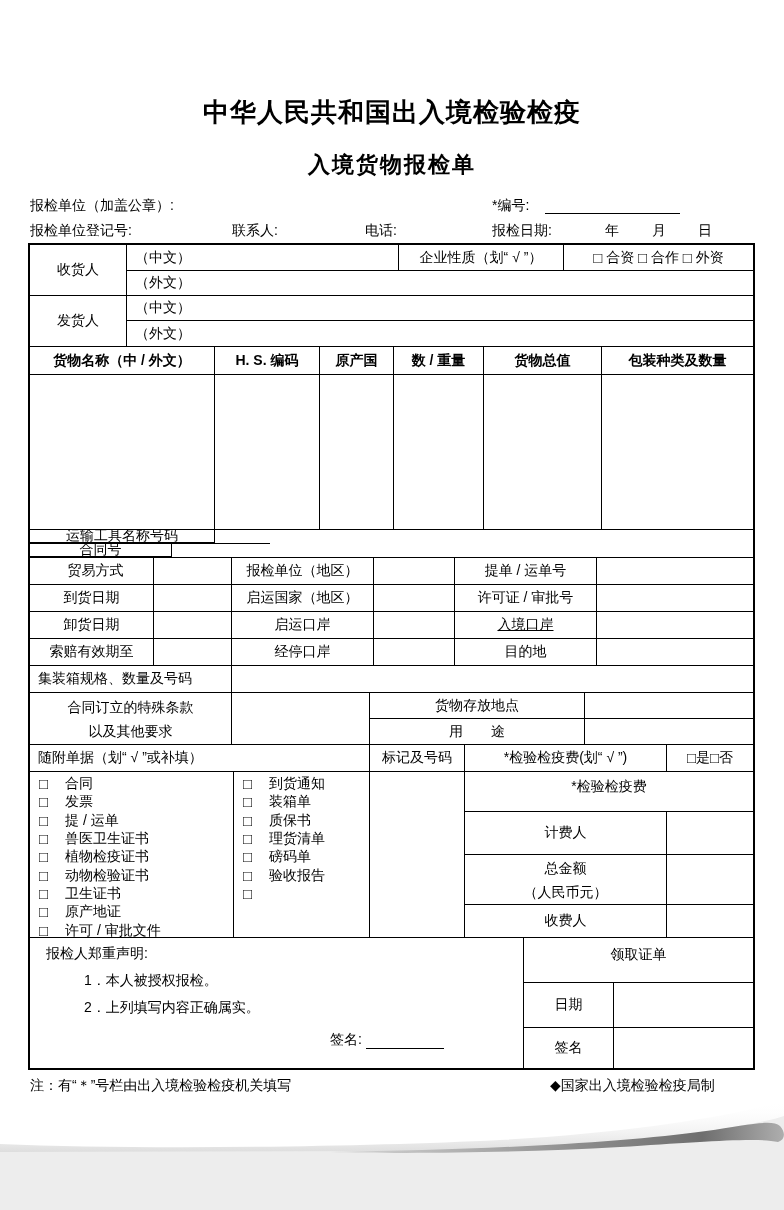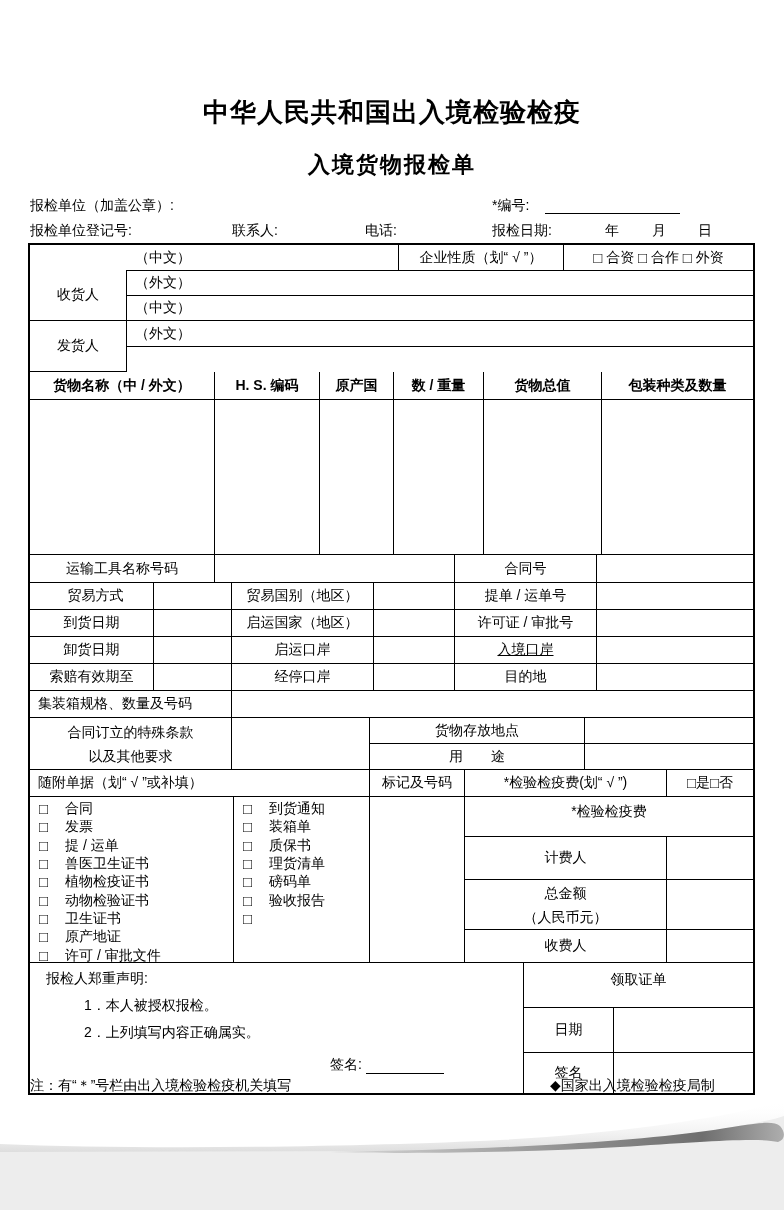--- a/index.html
+++ b/index.html
@@ -53,21 +53,21 @@
 <span class="abs hl" style="left:232px;top:222px;">联系人:</span>
 <span class="abs hl" style="left:365px;top:222px;">电话:</span>
 <span class="abs hl" style="left:492px;top:222px;">报检日期:</span>
 <span class="abs hl" style="left:605px;top:222px;">年</span>
 <span class="abs hl" style="left:652px;top:222px;">月</span>
 <span class="abs hl" style="left:698px;top:222px;">日</span>
 
 <div class="abs formtbl">
 
   <div class="row">
-    <div style="width:97px;margin-top:25px;">
+    <div style="width:97px;">
       <div class="c" style="height:51px;">收货人</div>
       <div class="c" style="height:51px;">发货人</div>
     </div>
     <div class="flex1">
       <div class="row" style="height:26px;">
         <div class="c l" style="width:272px;">（中文）</div>
         <div class="c" style="width:165px;">企业性质（划“ √ ”）</div>
         <div class="c nr flex1">
           <span class="box">□</span>&nbsp;<span>合资</span>&nbsp;<span class="box">□</span>&nbsp;<span>合作</span>&nbsp;<span class="box">□</span>&nbsp;<span>外资</span>
         </div>
@@ -95,31 +95,31 @@
 
   <div class="row" style="height:155px;">
     <div class="c" style="width:185px;"></div>
     <div class="c" style="width:105px;"></div>
     <div class="c" style="width:74px;"></div>
     <div class="c" style="width:90px;"></div>
     <div class="c" style="width:118px;"></div>
     <div class="c nr flex1"></div>
   </div>
 
-  <div class="row" style="height:28px;">
+  <div class="row" style="height:28px;flex-direction:column;">
     <div class="c" style="width:185px;">运输工具名称号码</div>
     <div class="c" style="width:240px;"></div>
     <div class="c" style="width:142px;">合同号</div>
     <div class="c nr flex1"></div>
   </div>
 
   <div class="row" style="height:27px;">
     <div class="c" style="width:124px;padding-left:8px;">贸易方式</div>
     <div class="c" style="width:78px;"></div>
-    <div class="c" style="width:142px;">贸易国别（地区）</div>
+    <div class="c" style="width:142px;">报检单位（地区）</div>
     <div class="c" style="width:81px;"></div>
     <div class="c" style="width:142px;">提单 / 运单号</div>
     <div class="c nr flex1"></div>
   </div>
   <div class="row" style="height:27px;">
     <div class="c" style="width:124px;">到货日期</div>
     <div class="c" style="width:78px;"></div>
     <div class="c" style="width:142px;">启运国家（地区）</div>
     <div class="c" style="width:81px;"></div>
     <div class="c" style="width:142px;">许可证 / 审批号</div>

